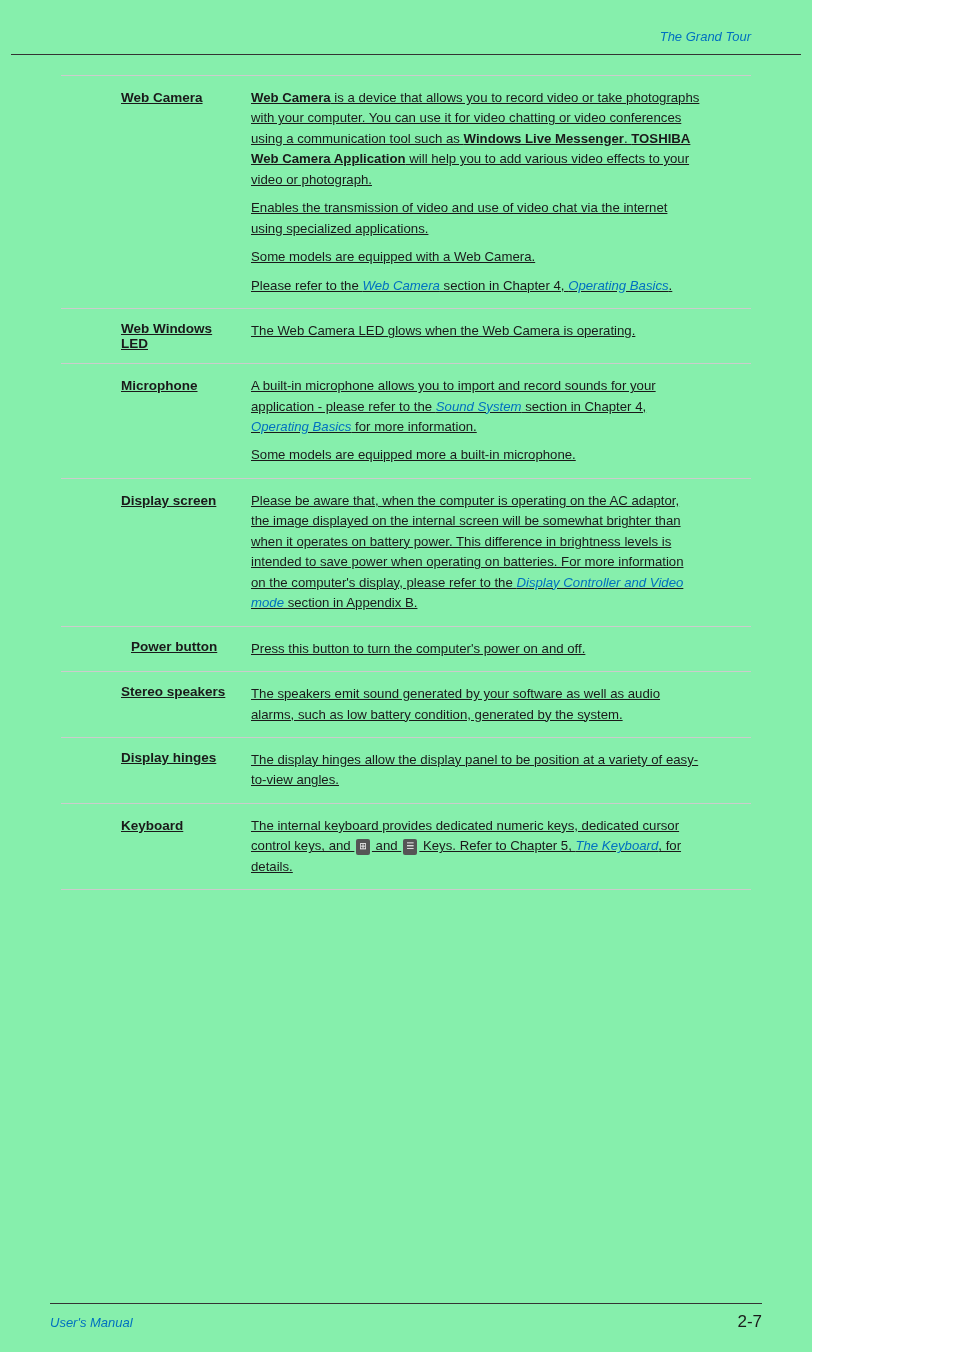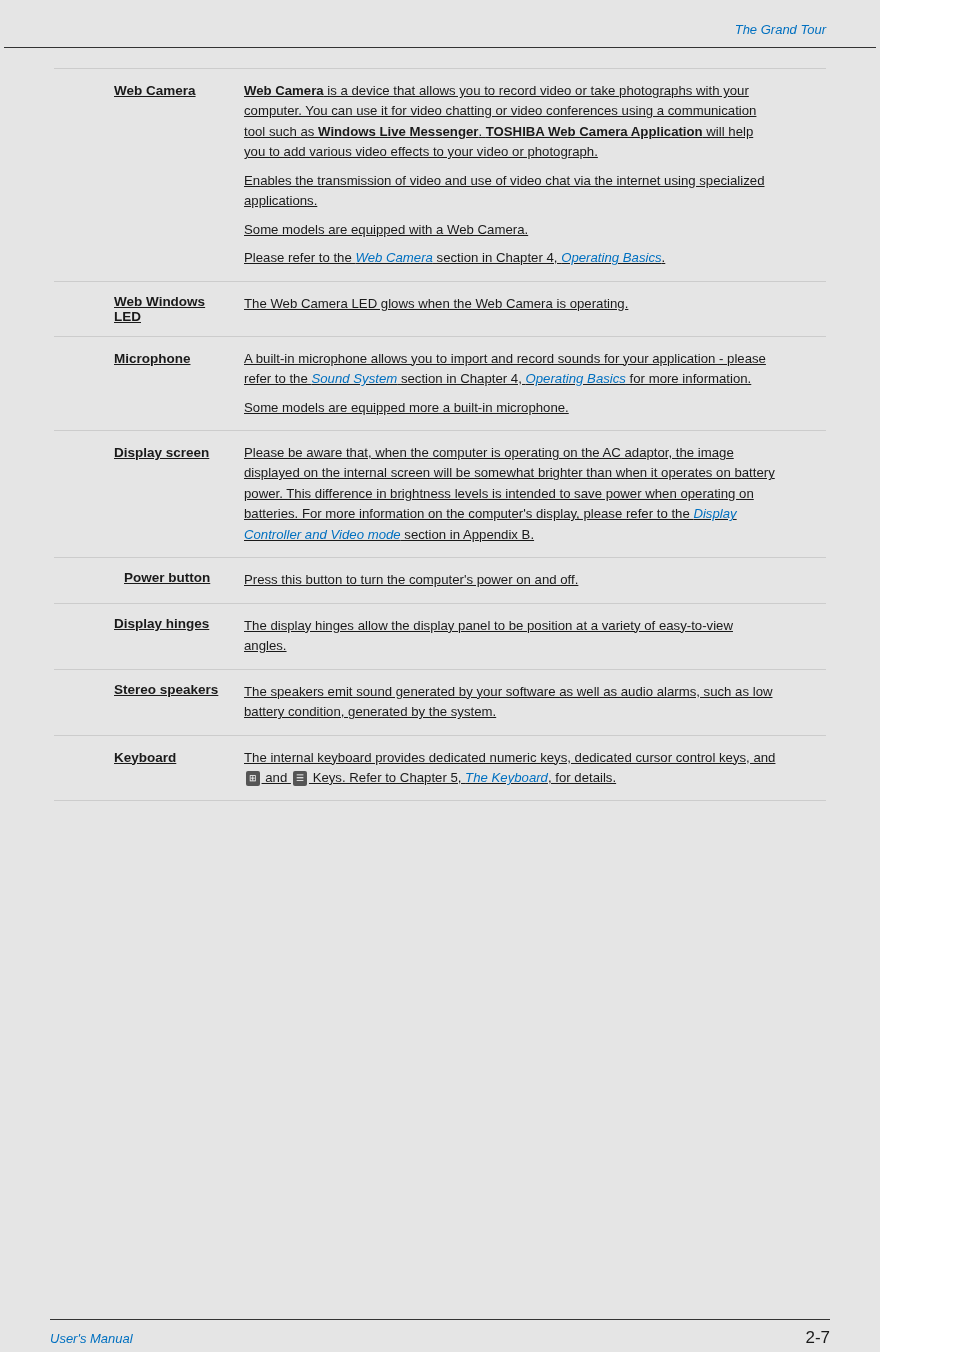--- a/index.html
+++ b/index.html
@@ -12,25 +12,25 @@
       width: 954px;
       min-height: 1352px;
       background: #ffffff;
       font-family: Arial, Helvetica, sans-serif;
       font-size: 13.5px;
       color: #1a1a1a;
       position: relative;
     }
 
     .page-container {
-      width: 880px;
+      width: 812px;
       min-height: 1352px;
-      padding: 4px;
+      padding: 11px;
       position: relative;
-      background: #e5e5e5;
+      background: #86efac;
     }
 
     
     .header-bar {
       width: 100%;
       padding: 18px 50px 10px 50px;
       display: flex;
       justify-content: flex-end;
       border-bottom: 1px solid #333;
       margin-bottom: 0;
@@ -104,21 +104,21 @@
     
     .icon-term-wrapper {
       display: flex;
       align-items: center;
       gap: 10px;
     }
 
     
     .footer-bar {
       position: absolute;
-      bottom: 4px;
+      bottom: 20px;
       left: 50px;
       right: 50px;
       display: flex;
       justify-content: space-between;
       align-items: center;
       border-top: 1px solid #333;
       padding-top: 8px;
     }
 
     .footer-left {
@@ -180,29 +180,29 @@
         <line x1="14" y1="4" x2="14" y2="14" stroke="#1a1a1a" stroke-width="2.2" stroke-linecap="round"></line>
       </svg></span>
                 <span style="font-weight: bold;">Power button</span>
               </div>
             </td>
             <td class="def-cell">
               <p>Press this button to turn the computer's power on and off.</p>
             </td>
           </tr>
           <tr>
+            <td class="term-cell">Stereo speakers</td>
+            <td class="def-cell">
+              <p>The speakers emit sound generated by your software as well as audio alarms, such as low battery condition, generated by the system.</p>
+            </td>
+          </tr>
+          <tr>
             <td class="term-cell">Display hinges</td>
             <td class="def-cell">
               <p>The display hinges allow the display panel to be position at a variety of easy-to-view angles.</p>
-            </td>
-          </tr>
-          <tr>
-            <td class="term-cell">Stereo speakers</td>
-            <td class="def-cell">
-              <p>The speakers emit sound generated by your software as well as audio alarms, such as low battery condition, generated by the system.</p>
             </td>
           </tr>
           <tr>
             <td class="term-cell top-align">Keyboard</td>
             <td class="def-cell">
               <p>The internal keyboard provides dedicated numeric keys, dedicated cursor control keys, and <span style="display:inline-block;background:#555;color:#fff;font-size:9px;padding:1px 3px;border-radius:2px;vertical-align:middle;margin:0 2px;">⊞</span> and <span style="display:inline-block;background:#555;color:#fff;font-size:9px;padding:1px 3px;border-radius:2px;vertical-align:middle;margin:0 2px;">☰</span> Keys. Refer to Chapter 5, <a class="link-text"><em>The Keyboard</em></a>, for details.</p>
             </td>
           </tr>
         </tbody>
     </table>

